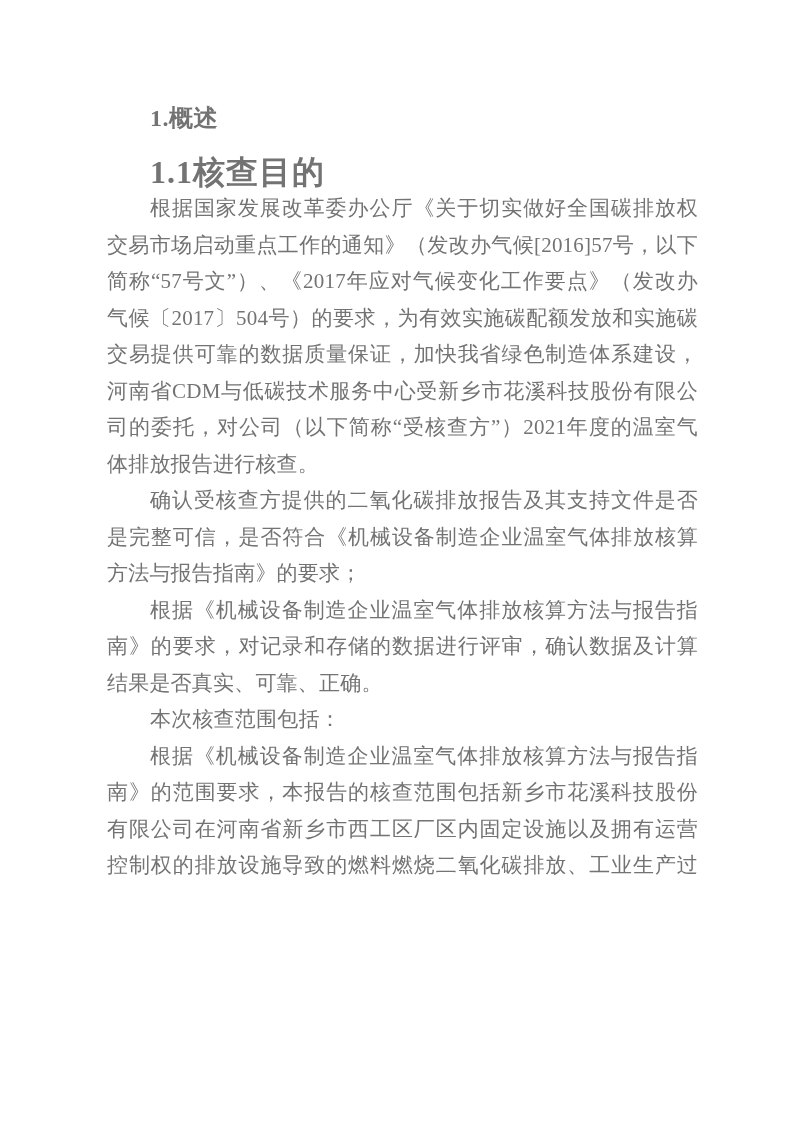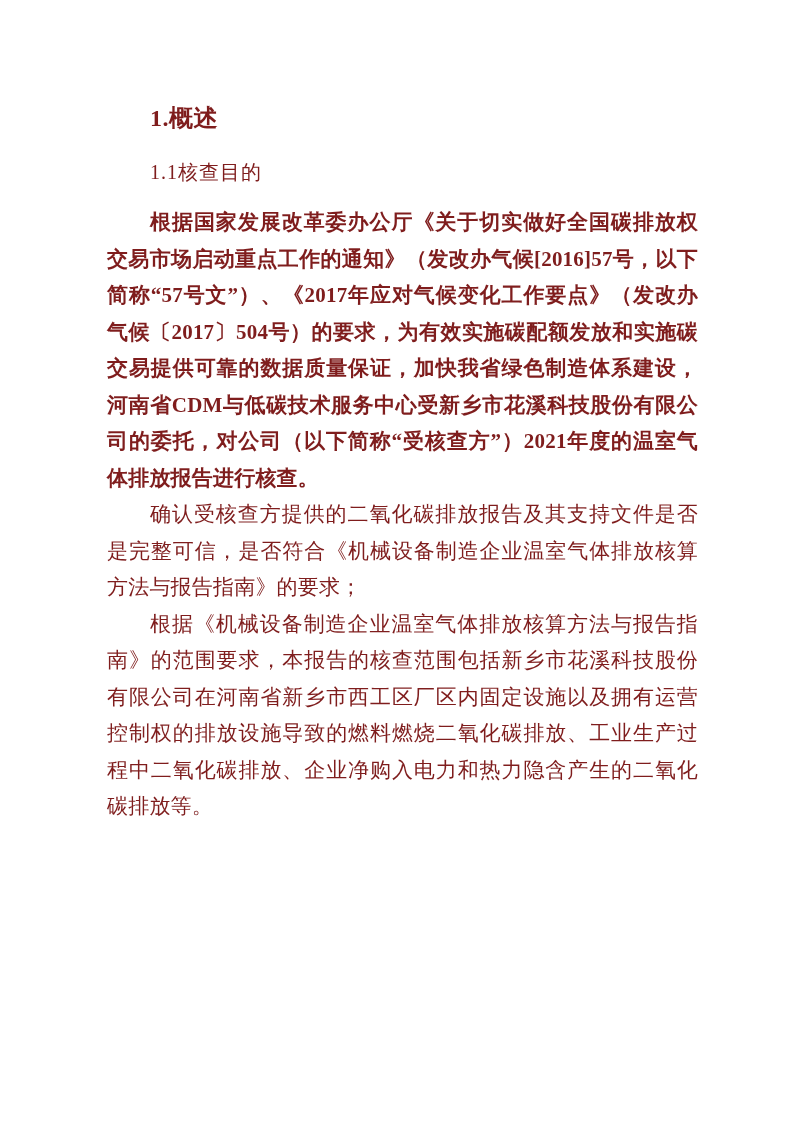--- a/index.html
+++ b/index.html
@@ -7,74 +7,74 @@
     padding: 0;
     background: #ffffff;
   }
   .page {
     position: relative;
     width: 800px;
     height: 878px;
     background: #ffffff;
     overflow: hidden;
     font-family: "Liberation Serif", "DejaVu Serif", serif;
-    color: #7f1d1d;
+    color: #737373;
   }
   .content {
     position: absolute;
     left: 107px;
     top: 100px;
     width: 591px;
   }
   .h-main {
     font-size: 24px;
     font-weight: bold;
     line-height: 36px;
     text-indent: 43px;
     letter-spacing: 0.5px;
     margin: 0;
   }
   .h-sub {
-    font-size: 20px;
-    font-weight: normal;
+    font-size: 32px;
+    font-weight: bold;
     line-height: 36px;
     text-indent: 43px;
     letter-spacing: 1px;
     margin: 18px 0 0 0;
   }
   .h-sub2 {
     margin-top: 8px;
   }
   .para {
     font-size: 21px;
     line-height: 36.5px;
     text-align: justify;
     text-indent: 43px;
     letter-spacing: 0.2px;
     margin: 0;
   }
   .para-first {
-    margin-top: 14px;
-    font-weight: bold;
   }
 </style>
 </head>
 <body>
 
 <div class="page">
   <div class="content">
 
     <h1 class="h-main">1.概述</h1>
 
     <h2 class="h-sub">1.1核查目的</h2>
 
     <p class="para para-first">根据国家发展改革委办公厅《关于切实做好全国碳排放权交易市场启动重点工作的通知》（发改办气候[2016]57号，以下简称“57号文”）、《2017年应对气候变化工作要点》（发改办气候〔2017〕504号）的要求，为有效实施碳配额发放和实施碳交易提供可靠的数据质量保证，加快我省绿色制造体系建设，河南省CDM与低碳技术服务中心受新乡市花溪科技股份有限公司的委托，对公司（以下简称“受核查方”）2021年度的温室气体排放报告进行核查。</p>
 
 
     <p class="para">确认受核查方提供的二氧化碳排放报告及其支持文件是否是完整可信，是否符合《机械设备制造企业温室气体排放核算方法与报告指南》的要求；</p>
 
+    <p class="para">根据《机械设备制造企业温室气体排放核算方法与报告指南》的要求，对记录和存储的数据进行评审，确认数据及计算结果是否真实、可靠、正确。</p>
 
 
+    <p class="para para-first">本次核查范围包括：</p>
 
     <p class="para">根据《机械设备制造企业温室气体排放核算方法与报告指南》的范围要求，本报告的核查范围包括新乡市花溪科技股份有限公司在河南省新乡市西工区厂区内固定设施以及拥有运营控制权的排放设施导致的燃料燃烧二氧化碳排放、工业生产过程中二氧化碳排放、企业净购入电力和热力隐含产生的二氧化碳排放等。</p>
 
   </div>
 </div>
 
 </body></html>

